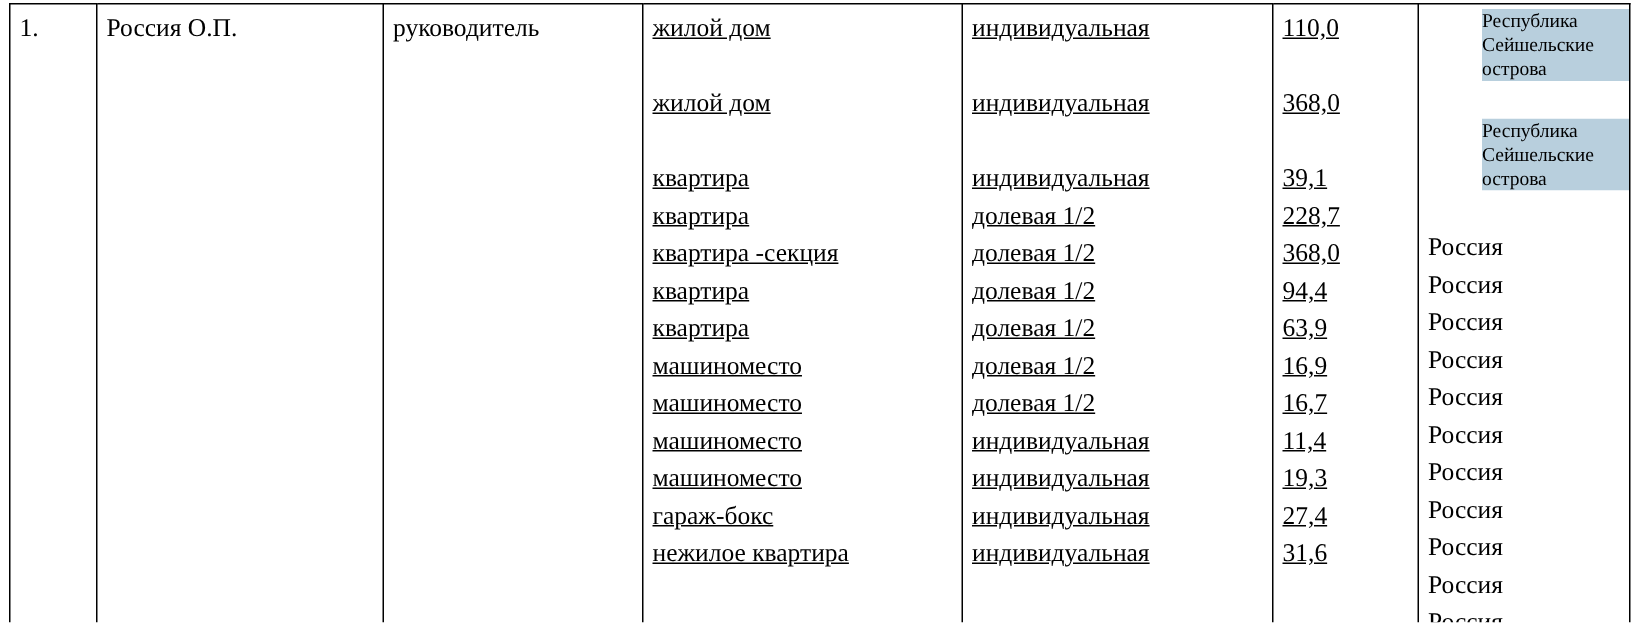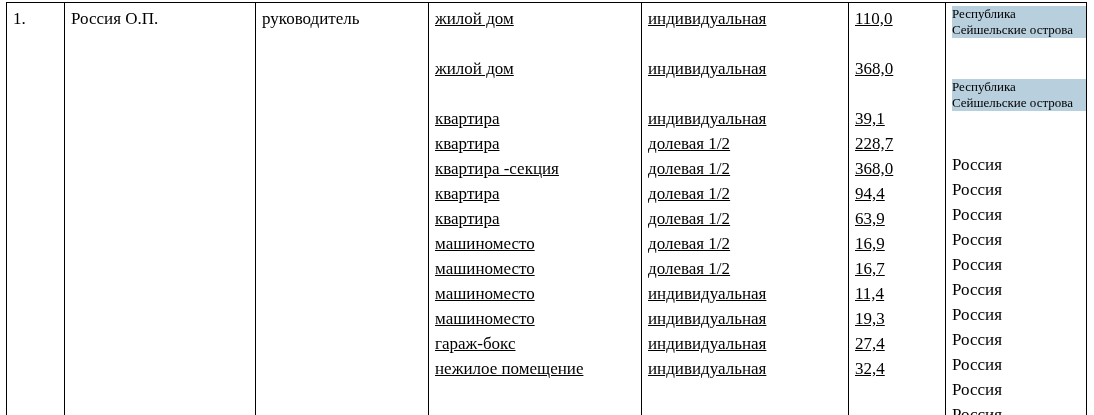--- a/index.html
+++ b/index.html
@@ -48,20 +48,21 @@
   }
   .row-line {
     height: 25px;
     line-height: 25px;
     white-space: nowrap;
     overflow: hidden;
   }
   .row-line.pad-l { padding-left: 6px; text-decoration: underline; }
   .hl {
     background: #b8cfdd;
+    margin-left: 36px;
   }
   .country-cell .row-line {
     padding-left: 6px;
   }
   .country-block {
     display: inline-block;
     line-height: 16px;
   }
 </style>
 </head>
@@ -89,21 +90,21 @@
               <div class="row-line pad-l">квартира</div>
               <div class="row-line pad-l">квартира</div>
               <div class="row-line pad-l">квартира -секция</div>
               <div class="row-line pad-l">квартира</div>
               <div class="row-line pad-l">квартира</div>
               <div class="row-line pad-l">машиноместо</div>
               <div class="row-line pad-l">машиноместо</div>
               <div class="row-line pad-l">машиноместо</div>
               <div class="row-line pad-l">машиноместо</div>
               <div class="row-line pad-l">гараж-бокс</div>
-              <div class="row-line pad-l">нежилое помещение</div>
+              <div class="row-line pad-l">нежилое квартира</div>
               <div class="row-line">&nbsp;</div>
               <div class="row-line">&nbsp;</div>
             </div>
       </td>
       <td class="col-type">
         <div class="rows" id="col-types">
               <div class="row-line pad-l">индивидуальная</div>
               <div class="row-line pad-l"></div>
               <div class="row-line pad-l">индивидуальная</div>
               <div class="row-line pad-l"></div>
@@ -131,21 +132,21 @@
               <div class="row-line pad-l">39,1</div>
               <div class="row-line pad-l">228,7</div>
               <div class="row-line pad-l">368,0</div>
               <div class="row-line pad-l">94,4</div>
               <div class="row-line pad-l">63,9</div>
               <div class="row-line pad-l">16,9</div>
               <div class="row-line pad-l">16,7</div>
               <div class="row-line pad-l">11,4</div>
               <div class="row-line pad-l">19,3</div>
               <div class="row-line pad-l">27,4</div>
-              <div class="row-line pad-l">32,4</div>
+              <div class="row-line pad-l">31,6</div>
               <div class="row-line">&nbsp;</div>
               <div class="row-line">&nbsp;</div>
             </div>
       </td>
       <td class="col-country country-cell">
         <div class="rows" id="col-countries">
               <div class="row-line" style="white-space: normal; height: 48px; line-height: 16px;"><span class="country-block hl" style="font-size: 13px;">Республика Сейшельские острова</span></div>
               <div class="row-line"></div>
               <div class="row-line" style="white-space: normal; height: 48px; line-height: 16px;"><span class="country-block hl" style="font-size: 13px;">Республика Сейшельские острова</span></div>
               <div class="row-line"></div>

